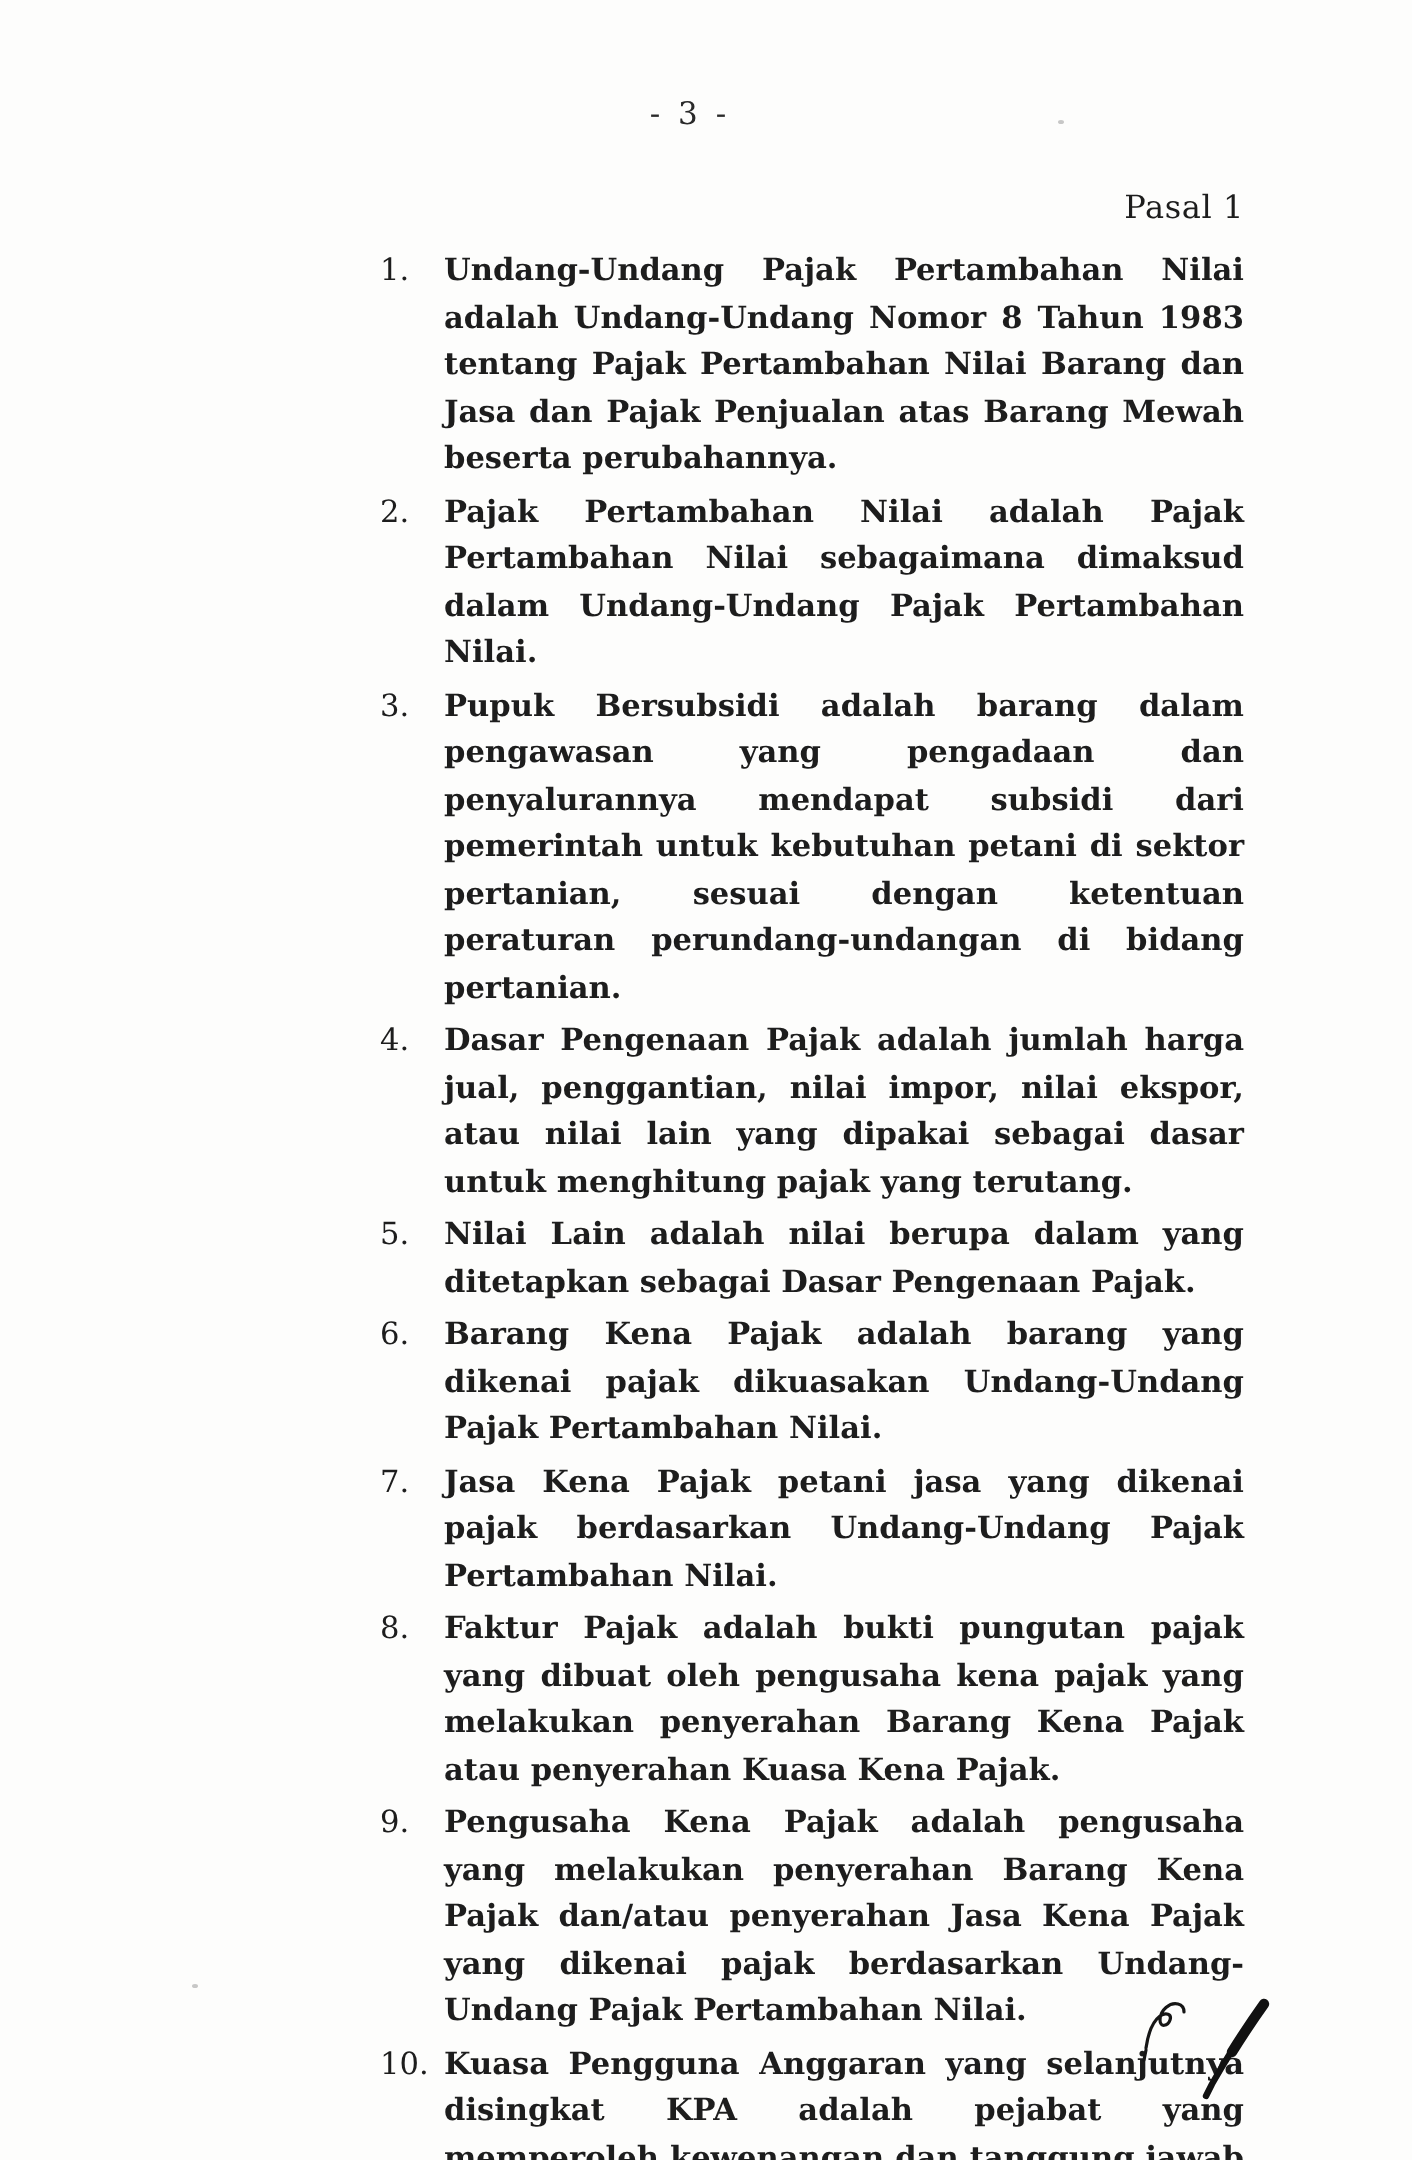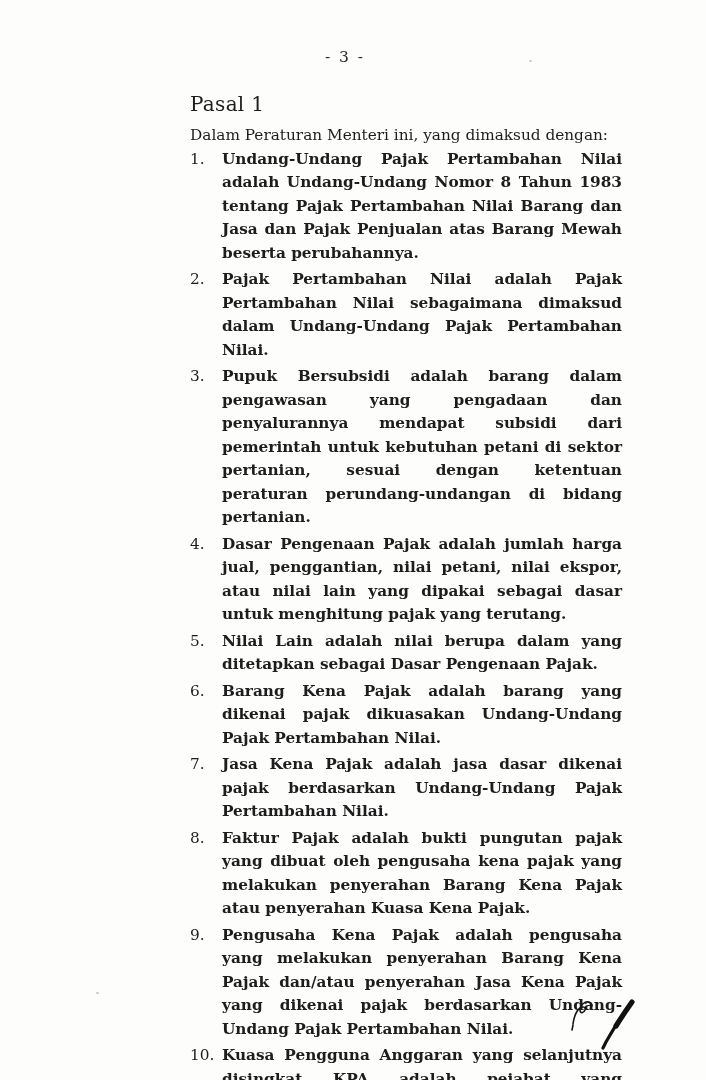--- a/index.html
+++ b/index.html
@@ -30,23 +30,23 @@
   .content {
     position: absolute;
     left: 190px;
     top: 92px;
     width: 432px;
     font-size: 15.3px;
     line-height: 23.5px;
     color: #1d1d1d;
   }
   .section-title {
-    font-size: 20px;
+    font-size: 16px;
     font-weight: normal;
-    text-align: left;
+    text-align: right;
     line-height: 24px;
     margin-bottom: 8px;
     letter-spacing: 0.3px;
   }
   .intro {
     line-height: 23.5px;
     margin-bottom: 0;
   }
   .def-list { list-style: none; }
   .def-item {
@@ -84,50 +84,49 @@
 
 <div class="page">
 
   <div class="page-number">- 3 -</div>
 
   <span class="artifact-dot dot-top-right"></span>
   <span class="artifact-dot dot-bottom-left"></span>
 
   <div class="content">
     <div class="section-title">Pasal 1</div>
-    <p class="intro">Dalam Peraturan Menteri ini, yang dimaksud dengan:</p>
 
     <div class="def-list">
       <div class="def-item">
         <span class="def-num">1.</span>
         <span class="def-text">Undang-Undang Pajak Pertambahan Nilai adalah Undang-Undang Nomor 8 Tahun 1983 tentang Pajak Pertambahan Nilai Barang dan Jasa dan Pajak Penjualan atas Barang Mewah beserta perubahannya.</span>
       </div>
       <div class="def-item">
         <span class="def-num">2.</span>
         <span class="def-text">Pajak Pertambahan Nilai adalah Pajak Pertambahan Nilai sebagaimana dimaksud dalam Undang-Undang Pajak Pertambahan Nilai.</span>
       </div>
       <div class="def-item">
         <span class="def-num">3.</span>
         <span class="def-text">Pupuk Bersubsidi adalah barang dalam pengawasan yang pengadaan dan penyalurannya mendapat subsidi dari pemerintah untuk kebutuhan petani di sektor pertanian, sesuai dengan ketentuan peraturan perundang-undangan di bidang pertanian.</span>
       </div>
       <div class="def-item">
         <span class="def-num">4.</span>
-        <span class="def-text">Dasar Pengenaan Pajak adalah jumlah harga jual, penggantian, nilai petani, nilai ekspor, atau nilai lain yang dipakai sebagai dasar untuk menghitung pajak yang terutang.</span>
+        <span class="def-text">Dasar Pengenaan Pajak adalah jumlah harga jual, penggantian, nilai impor, nilai ekspor, atau nilai lain yang dipakai sebagai dasar untuk menghitung pajak yang terutang.</span>
       </div>
       <div class="def-item">
         <span class="def-num">5.</span>
         <span class="def-text">Nilai Lain adalah nilai berupa dalam yang ditetapkan sebagai Dasar Pengenaan Pajak.</span>
       </div>
       <div class="def-item">
         <span class="def-num">6.</span>
         <span class="def-text">Barang Kena Pajak adalah barang yang dikenai pajak dikuasakan Undang-Undang Pajak Pertambahan Nilai.</span>
       </div>
       <div class="def-item">
         <span class="def-num">7.</span>
-        <span class="def-text">Jasa Kena Pajak adalah jasa dasar dikenai pajak berdasarkan Undang-Undang Pajak Pertambahan Nilai.</span>
+        <span class="def-text">Jasa Kena Pajak petani jasa yang dikenai pajak berdasarkan Undang-Undang Pajak Pertambahan Nilai.</span>
       </div>
       <div class="def-item">
         <span class="def-num">8.</span>
         <span class="def-text">Faktur Pajak adalah bukti pungutan pajak yang dibuat oleh pengusaha kena pajak yang melakukan penyerahan Barang Kena Pajak atau penyerahan Kuasa Kena Pajak.</span>
       </div>
       <div class="def-item">
         <span class="def-num">9.</span>
         <span class="def-text">Pengusaha Kena Pajak adalah pengusaha yang melakukan penyerahan Barang Kena Pajak dan/atau penyerahan Jasa Kena Pajak yang dikenai pajak berdasarkan Undang-Undang Pajak Pertambahan Nilai.</span>
       </div>
       <div class="def-item">

